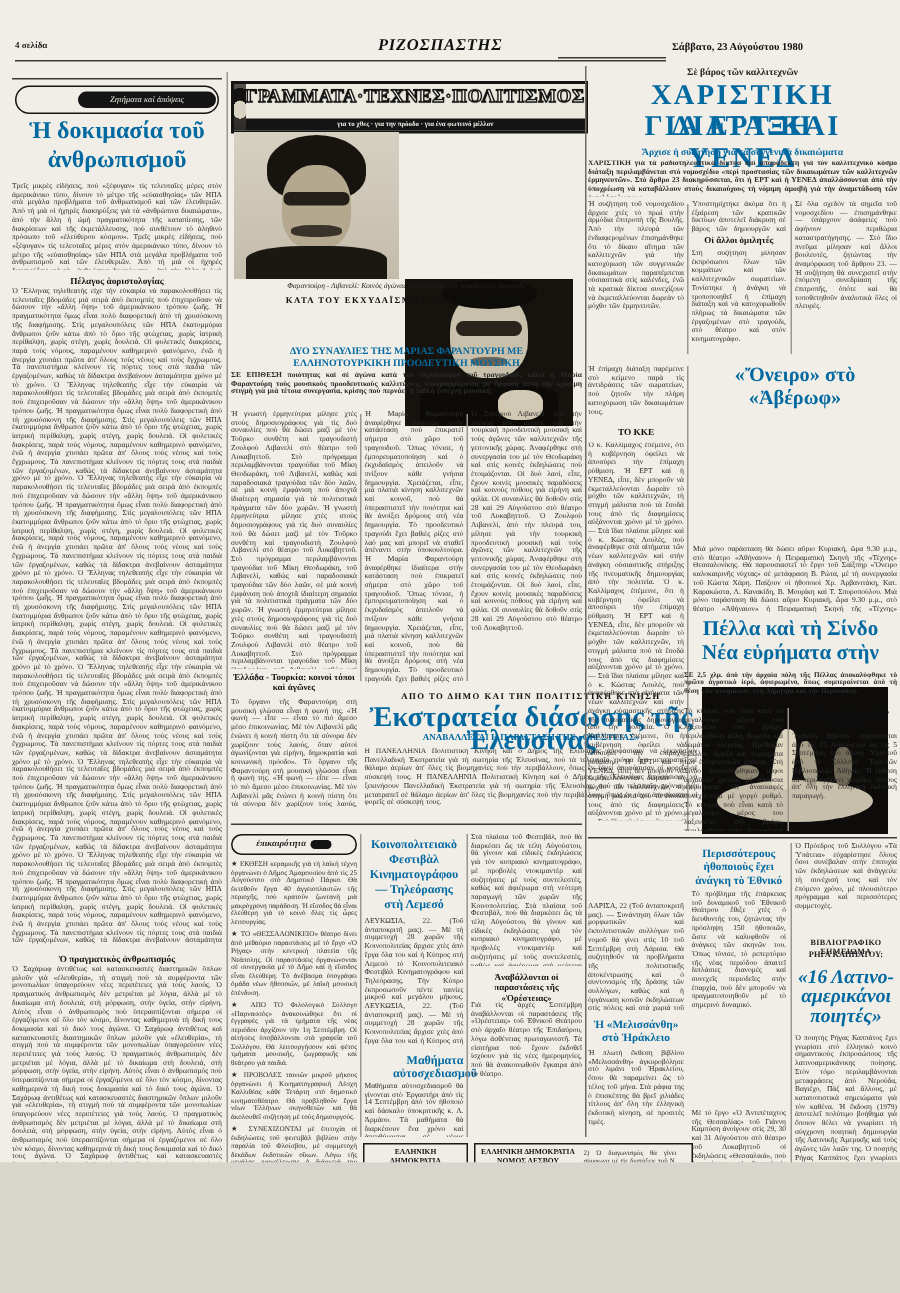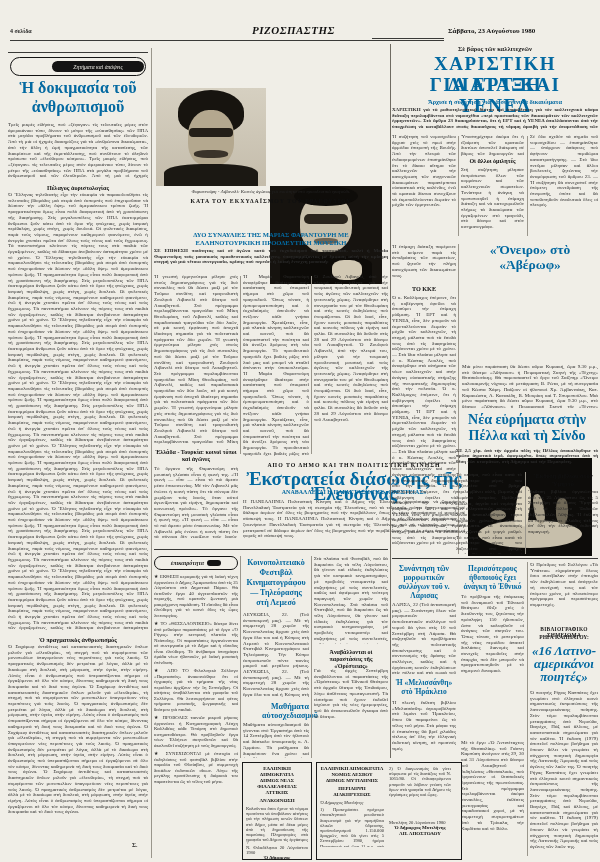--- a/index.html
+++ b/index.html
@@ -1,16 +1,16 @@
 <!DOCTYPE html>
 <html><head>
 <meta charset="utf-8">
 <style>
   html,body{margin:0;padding:0;background:#d8d5cd;}
-  #page{position:relative;width:600px;height:862px;background:#f0eee7;overflow:hidden;
+  #page{position:relative;width:600px;height:775px;background:#f0eee7;overflow:hidden;
         font-family:"Liberation Serif",serif;color:#222;}
   .abs{position:absolute;}
   .clip{overflow:hidden;}
   .body{font-size:5px;line-height:5.7px;text-align:justify;color:#2b2b2b;
         font-family:"Liberation Serif",serif;word-spacing:.3px;}
   .bold{font-weight:bold;}
   .cen{text-align:center;}
   .xh{font-weight:bold;text-align:center;font-size:6.2px;line-height:7px;margin:3px 0;color:#101010;}
   .hl{font-family:"Liberation Serif",serif;font-weight:bold;color:#0369a1;text-align:center;}
   .kick{font-weight:bold;text-align:center;letter-spacing:1px;color:#101010;}
@@ -48,20 +48,30 @@
   <div class="abs hl" style="left:8px;top:78px;width:140px;font-size:16px;line-height:19px;">Ἡ δοκιμασία τοῦ ἀνθρωπισμοῦ</div>
   <div class="abs clip body" style="left:8px;top:122px;width:140px;height:58px;">Τρεῖς μικρὲς εἰδήσεις, ποὺ «ξέφυγαν» τὶς τελευταῖες μέρες στὸν ἀμερικάνικο τύπο, δίνουν τὸ μέτρο τῆς «εὐαισθησίας» τῶν ΗΠΑ στὰ μεγάλα προβλήματα τοῦ ἀνθρωπισμοῦ καὶ τῶν ἐλευθεριῶν. Ἀπὸ τὴ μιὰ οἱ ἠχηρὲς διακηρύξεις γιὰ τὰ «ἀνθρώπινα δικαιώματα», ἀπὸ τὴν ἄλλη ἡ ὠμὴ πραγματικότητα τῆς καταπίεσης, τῶν διακρίσεων καὶ τῆς ἐκμετάλλευσης, ποὺ συνθέτουν τὸ ἀληθινὸ πρόσωπο τοῦ «ἐλεύθερου κόσμου». Τρεῖς μικρὲς εἰδήσεις, ποὺ «ξέφυγαν» τὶς τελευταῖες μέρες στὸν ἀμερικάνικο τύπο, δίνουν τὸ μέτρο τῆς «εὐαισθησίας» τῶν ΗΠΑ στὰ μεγάλα προβλήματα τοῦ ἀνθρωπισμοῦ καὶ τῶν ἐλευθεριῶν. Ἀπὸ τὴ μιὰ οἱ ἠχηρὲς διακηρύξεις γιὰ τὰ «ἀνθρώπινα δικαιώματα», ἀπὸ τὴν ἄλλη ἡ ὠμὴ πραγματικότητα τῆς καταπίεσης, τῶν διακρίσεων καὶ τῆς ἐκμετάλλευσης, ποὺ συνθέτουν τὸ ἀληθινὸ πρόσωπο τοῦ «ἐλεύθερου κόσμου».</div>
   <div class="abs xh" style="left:8px;top:181px;width:140px;">Πέλαγος ἀοριστολογίας</div>
   <div class="abs clip body" style="left:8px;top:192px;width:140px;height:438px;">Ὁ Ἕλληνας τηλεθεατὴς εἶχε τὴν εὐκαιρία νὰ παρακολουθήσει τὶς τελευταῖες βδομάδες μιὰ σειρὰ ἀπὸ ἐκπομπὲς ποὺ ἐπιχειροῦσαν νὰ δώσουν τὴν «ἄλλη ὄψη» τοῦ ἀμερικάνικου τρόπου ζωῆς. Ἡ πραγματικότητα ὅμως εἶναι πολὺ διαφορετικὴ ἀπὸ τὴ χρυσόσκονη τῆς διαφήμισης. Στὶς μεγαλουπόλεις τῶν ΗΠΑ ἑκατομμύρια ἄνθρωποι ζοῦν κάτω ἀπὸ τὸ ὅριο τῆς φτώχειας, χωρὶς ἰατρικὴ περίθαλψη, χωρὶς στέγη, χωρὶς δουλειά. Οἱ φυλετικὲς διακρίσεις, παρὰ τοὺς νόμους, παραμένουν καθημερινὸ φαινόμενο, ἐνῶ ἡ ἀνεργία χτυπάει πρῶτα ἀπ' ὅλους τοὺς νέους καὶ τοὺς ἔγχρωμους. Τὰ πανεπιστήμια κλείνουν τὶς πόρτες τους στὰ παιδιὰ τῶν ἐργαζομένων, καθὼς τὰ δίδακτρα ἀνεβαίνουν ἀσταμάτητα χρόνο μὲ τὸ χρόνο. Ὁ Ἕλληνας τηλεθεατὴς εἶχε τὴν εὐκαιρία νὰ παρακολουθήσει τὶς τελευταῖες βδομάδες μιὰ σειρὰ ἀπὸ ἐκπομπὲς ποὺ ἐπιχειροῦσαν νὰ δώσουν τὴν «ἄλλη ὄψη» τοῦ ἀμερικάνικου τρόπου ζωῆς. Ἡ πραγματικότητα ὅμως εἶναι πολὺ διαφορετικὴ ἀπὸ τὴ χρυσόσκονη τῆς διαφήμισης. Στὶς μεγαλουπόλεις τῶν ΗΠΑ ἑκατομμύρια ἄνθρωποι ζοῦν κάτω ἀπὸ τὸ ὅριο τῆς φτώχειας, χωρὶς ἰατρικὴ περίθαλψη, χωρὶς στέγη, χωρὶς δουλειά. Οἱ φυλετικὲς διακρίσεις, παρὰ τοὺς νόμους, παραμένουν καθημερινὸ φαινόμενο, ἐνῶ ἡ ἀνεργία χτυπάει πρῶτα ἀπ' ὅλους τοὺς νέους καὶ τοὺς ἔγχρωμους. Τὰ πανεπιστήμια κλείνουν τὶς πόρτες τους στὰ παιδιὰ τῶν ἐργαζομένων, καθὼς τὰ δίδακτρα ἀνεβαίνουν ἀσταμάτητα χρόνο μὲ τὸ χρόνο. Ὁ Ἕλληνας τηλεθεατὴς εἶχε τὴν εὐκαιρία νὰ παρακολουθήσει τὶς τελευταῖες βδομάδες μιὰ σειρὰ ἀπὸ ἐκπομπὲς ποὺ ἐπιχειροῦσαν νὰ δώσουν τὴν «ἄλλη ὄψη» τοῦ ἀμερικάνικου τρόπου ζωῆς. Ἡ πραγματικότητα ὅμως εἶναι πολὺ διαφορετικὴ ἀπὸ τὴ χρυσόσκονη τῆς διαφήμισης. Στὶς μεγαλουπόλεις τῶν ΗΠΑ ἑκατομμύρια ἄνθρωποι ζοῦν κάτω ἀπὸ τὸ ὅριο τῆς φτώχειας, χωρὶς ἰατρικὴ περίθαλψη, χωρὶς στέγη, χωρὶς δουλειά. Οἱ φυλετικὲς διακρίσεις, παρὰ τοὺς νόμους, παραμένουν καθημερινὸ φαινόμενο, ἐνῶ ἡ ἀνεργία χτυπάει πρῶτα ἀπ' ὅλους τοὺς νέους καὶ τοὺς ἔγχρωμους. Τὰ πανεπιστήμια κλείνουν τὶς πόρτες τους στὰ παιδιὰ τῶν ἐργαζομένων, καθὼς τὰ δίδακτρα ἀνεβαίνουν ἀσταμάτητα χρόνο μὲ τὸ χρόνο. Ὁ Ἕλληνας τηλεθεατὴς εἶχε τὴν εὐκαιρία νὰ παρακολουθήσει τὶς τελευταῖες βδομάδες μιὰ σειρὰ ἀπὸ ἐκπομπὲς ποὺ ἐπιχειροῦσαν νὰ δώσουν τὴν «ἄλλη ὄψη» τοῦ ἀμερικάνικου τρόπου ζωῆς. Ἡ πραγματικότητα ὅμως εἶναι πολὺ διαφορετικὴ ἀπὸ τὴ χρυσόσκονη τῆς διαφήμισης. Στὶς μεγαλουπόλεις τῶν ΗΠΑ ἑκατομμύρια ἄνθρωποι ζοῦν κάτω ἀπὸ τὸ ὅριο τῆς φτώχειας, χωρὶς ἰατρικὴ περίθαλψη, χωρὶς στέγη, χωρὶς δουλειά. Οἱ φυλετικὲς διακρίσεις, παρὰ τοὺς νόμους, παραμένουν καθημερινὸ φαινόμενο, ἐνῶ ἡ ἀνεργία χτυπάει πρῶτα ἀπ' ὅλους τοὺς νέους καὶ τοὺς ἔγχρωμους. Τὰ πανεπιστήμια κλείνουν τὶς πόρτες τους στὰ παιδιὰ τῶν ἐργαζομένων, καθὼς τὰ δίδακτρα ἀνεβαίνουν ἀσταμάτητα χρόνο μὲ τὸ χρόνο. Ὁ Ἕλληνας τηλεθεατὴς εἶχε τὴν εὐκαιρία νὰ παρακολουθήσει τὶς τελευταῖες βδομάδες μιὰ σειρὰ ἀπὸ ἐκπομπὲς ποὺ ἐπιχειροῦσαν νὰ δώσουν τὴν «ἄλλη ὄψη» τοῦ ἀμερικάνικου τρόπου ζωῆς. Ἡ πραγματικότητα ὅμως εἶναι πολὺ διαφορετικὴ ἀπὸ τὴ χρυσόσκονη τῆς διαφήμισης. Στὶς μεγαλουπόλεις τῶν ΗΠΑ ἑκατομμύρια ἄνθρωποι ζοῦν κάτω ἀπὸ τὸ ὅριο τῆς φτώχειας, χωρὶς ἰατρικὴ περίθαλψη, χωρὶς στέγη, χωρὶς δουλειά. Οἱ φυλετικὲς διακρίσεις, παρὰ τοὺς νόμους, παραμένουν καθημερινὸ φαινόμενο, ἐνῶ ἡ ἀνεργία χτυπάει πρῶτα ἀπ' ὅλους τοὺς νέους καὶ τοὺς ἔγχρωμους. Τὰ πανεπιστήμια κλείνουν τὶς πόρτες τους στὰ παιδιὰ τῶν ἐργαζομένων, καθὼς τὰ δίδακτρα ἀνεβαίνουν ἀσταμάτητα χρόνο μὲ τὸ χρόνο. Ὁ Ἕλληνας τηλεθεατὴς εἶχε τὴν εὐκαιρία νὰ παρακολουθήσει τὶς τελευταῖες βδομάδες μιὰ σειρὰ ἀπὸ ἐκπομπὲς ποὺ ἐπιχειροῦσαν νὰ δώσουν τὴν «ἄλλη ὄψη» τοῦ ἀμερικάνικου τρόπου ζωῆς. Ἡ πραγματικότητα ὅμως εἶναι πολὺ διαφορετικὴ ἀπὸ τὴ χρυσόσκονη τῆς διαφήμισης. Στὶς μεγαλουπόλεις τῶν ΗΠΑ ἑκατομμύρια ἄνθρωποι ζοῦν κάτω ἀπὸ τὸ ὅριο τῆς φτώχειας, χωρὶς ἰατρικὴ περίθαλψη, χωρὶς στέγη, χωρὶς δουλειά. Οἱ φυλετικὲς διακρίσεις, παρὰ τοὺς νόμους, παραμένουν καθημερινὸ φαινόμενο, ἐνῶ ἡ ἀνεργία χτυπάει πρῶτα ἀπ' ὅλους τοὺς νέους καὶ τοὺς ἔγχρωμους. Τὰ πανεπιστήμια κλείνουν τὶς πόρτες τους στὰ παιδιὰ τῶν ἐργαζομένων, καθὼς τὰ δίδακτρα ἀνεβαίνουν ἀσταμάτητα χρόνο μὲ τὸ χρόνο. Ὁ Ἕλληνας τηλεθεατὴς εἶχε τὴν εὐκαιρία νὰ παρακολουθήσει τὶς τελευταῖες βδομάδες μιὰ σειρὰ ἀπὸ ἐκπομπὲς ποὺ ἐπιχειροῦσαν νὰ δώσουν τὴν «ἄλλη ὄψη» τοῦ ἀμερικάνικου τρόπου ζωῆς. Ἡ πραγματικότητα ὅμως εἶναι πολὺ διαφορετικὴ ἀπὸ τὴ χρυσόσκονη τῆς διαφήμισης. Στὶς μεγαλουπόλεις τῶν ΗΠΑ ἑκατομμύρια ἄνθρωποι ζοῦν κάτω ἀπὸ τὸ ὅριο τῆς φτώχειας, χωρὶς ἰατρικὴ περίθαλψη, χωρὶς στέγη, χωρὶς δουλειά. Οἱ φυλετικὲς διακρίσεις, παρὰ τοὺς νόμους, παραμένουν καθημερινὸ φαινόμενο, ἐνῶ ἡ ἀνεργία χτυπάει πρῶτα ἀπ' ὅλους τοὺς νέους καὶ τοὺς ἔγχρωμους. Τὰ πανεπιστήμια κλείνουν τὶς πόρτες τους στὰ παιδιὰ τῶν ἐργαζομένων, καθὼς τὰ δίδακτρα ἀνεβαίνουν ἀσταμάτητα χρόνο μὲ τὸ χρόνο. Ὁ Ἕλληνας τηλεθεατὴς εἶχε τὴν εὐκαιρία νὰ παρακολουθήσει τὶς τελευταῖες βδομάδες μιὰ σειρὰ ἀπὸ ἐκπομπὲς ποὺ ἐπιχειροῦσαν νὰ δώσουν τὴν «ἄλλη ὄψη» τοῦ ἀμερικάνικου τρόπου ζωῆς. Ἡ πραγματικότητα ὅμως εἶναι πολὺ διαφορετικὴ ἀπὸ τὴ χρυσόσκονη τῆς διαφήμισης. Στὶς μεγαλουπόλεις τῶν ΗΠΑ ἑκατομμύρια ἄνθρωποι ζοῦν κάτω ἀπὸ τὸ ὅριο τῆς φτώχειας, χωρὶς ἰατρικὴ περίθαλψη, χωρὶς στέγη, χωρὶς δουλειά. Οἱ φυλετικὲς διακρίσεις, παρὰ τοὺς νόμους, παραμένουν καθημερινὸ φαινόμενο, ἐνῶ ἡ ἀνεργία χτυπάει πρῶτα ἀπ' ὅλους τοὺς νέους καὶ τοὺς ἔγχρωμους. Τὰ πανεπιστήμια κλείνουν τὶς πόρτες τους στὰ παιδιὰ τῶν ἐργαζομένων, καθὼς τὰ δίδακτρα ἀνεβαίνουν ἀσταμάτητα χρόνο μὲ τὸ χρόνο. Ὁ Ἕλληνας τηλεθεατὴς εἶχε τὴν εὐκαιρία νὰ παρακολουθήσει τὶς τελευταῖες βδομάδες μιὰ σειρὰ ἀπὸ ἐκπομπὲς ποὺ ἐπιχειροῦσαν νὰ δώσουν τὴν «ἄλλη ὄψη» τοῦ ἀμερικάνικου τρόπου ζωῆς. Ἡ πραγματικότητα ὅμως εἶναι πολὺ διαφορετικὴ ἀπὸ τὴ χρυσόσκονη τῆς διαφήμισης. Στὶς μεγαλουπόλεις τῶν ΗΠΑ ἑκατομμύρια ἄνθρωποι ζοῦν κάτω ἀπὸ τὸ ὅριο τῆς φτώχειας, χωρὶς ἰατρικὴ περίθαλψη, χωρὶς στέγη, χωρὶς δουλειά. Οἱ φυλετικὲς διακρίσεις, παρὰ τοὺς νόμους, παραμένουν καθημερινὸ φαινόμενο, ἐνῶ ἡ ἀνεργία χτυπάει πρῶτα ἀπ' ὅλους τοὺς νέους καὶ τοὺς ἔγχρωμους. Τὰ πανεπιστήμια κλείνουν τὶς πόρτες τους στὰ παιδιὰ τῶν ἐργαζομένων, καθὼς τὰ δίδακτρα ἀνεβαίνουν ἀσταμάτητα χρόνο μὲ τὸ χρόνο.</div>
   <div class="abs xh" style="left:8px;top:633px;width:140px;">Ὁ πραγματικὸς ἀνθρωπισμός</div>
   <div class="abs clip body" style="left:8px;top:644px;width:140px;height:196px;">Ὁ Σαχάρωφ ἀντιθέτως καὶ κατασκευαστὲς διαστημικῶν ὅπλων μιλοῦν γιὰ «ἐλευθερία», τὴ στιγμὴ ποὺ τὰ συμφέροντα τῶν μονοπωλίων ὑπαγορεύουν νέες περιπέτειες γιὰ τοὺς λαούς. Ὁ πραγματικὸς ἀνθρωπισμὸς δὲν μετριέται μὲ λόγια, ἀλλὰ μὲ τὸ δικαίωμα στὴ δουλειά, στὴ μόρφωση, στὴν ὑγεία, στὴν εἰρήνη. Αὐτὸς εἶναι ὁ ἀνθρωπισμὸς ποὺ ὑπερασπίζονται σήμερα οἱ ἐργαζόμενοι σὲ ὅλο τὸν κόσμο, δίνοντας καθημερινὰ τὴ δική τους δοκιμασία καὶ τὸ δικό τους ἀγώνα. Ὁ Σαχάρωφ ἀντιθέτως καὶ κατασκευαστὲς διαστημικῶν ὅπλων μιλοῦν γιὰ «ἐλευθερία», τὴ στιγμὴ ποὺ τὰ συμφέροντα τῶν μονοπωλίων ὑπαγορεύουν νέες περιπέτειες γιὰ τοὺς λαούς. Ὁ πραγματικὸς ἀνθρωπισμὸς δὲν μετριέται μὲ λόγια, ἀλλὰ μὲ τὸ δικαίωμα στὴ δουλειά, στὴ μόρφωση, στὴν ὑγεία, στὴν εἰρήνη. Αὐτὸς εἶναι ὁ ἀνθρωπισμὸς ποὺ ὑπερασπίζονται σήμερα οἱ ἐργαζόμενοι σὲ ὅλο τὸν κόσμο, δίνοντας καθημερινὰ τὴ δική τους δοκιμασία καὶ τὸ δικό τους ἀγώνα. Ὁ Σαχάρωφ ἀντιθέτως καὶ κατασκευαστὲς διαστημικῶν ὅπλων μιλοῦν γιὰ «ἐλευθερία», τὴ στιγμὴ ποὺ τὰ συμφέροντα τῶν μονοπωλίων ὑπαγορεύουν νέες περιπέτειες γιὰ τοὺς λαούς. Ὁ πραγματικὸς ἀνθρωπισμὸς δὲν μετριέται μὲ λόγια, ἀλλὰ μὲ τὸ δικαίωμα στὴ δουλειά, στὴ μόρφωση, στὴν ὑγεία, στὴν εἰρήνη. Αὐτὸς εἶναι ὁ ἀνθρωπισμὸς ποὺ ὑπερασπίζονται σήμερα οἱ ἐργαζόμενοι σὲ ὅλο τὸν κόσμο, δίνοντας καθημερινὰ τὴ δική τους δοκιμασία καὶ τὸ δικό τους ἀγώνα. Ὁ Σαχάρωφ ἀντιθέτως καὶ κατασκευαστὲς διαστημικῶν ὅπλων μιλοῦν γιὰ «ἐλευθερία», τὴ στιγμὴ ποὺ τὰ συμφέροντα τῶν μονοπωλίων ὑπαγορεύουν νέες περιπέτειες γιὰ τοὺς λαούς. Ὁ πραγματικὸς ἀνθρωπισμὸς δὲν μετριέται μὲ λόγια, ἀλλὰ μὲ τὸ δικαίωμα στὴ δουλειά, στὴ μόρφωση, στὴν ὑγεία, στὴν εἰρήνη. Αὐτὸς εἶναι ὁ ἀνθρωπισμὸς ποὺ ὑπερασπίζονται σήμερα οἱ ἐργαζόμενοι σὲ ὅλο τὸν κόσμο, δίνοντας καθημερινὰ τὴ δική τους δοκιμασία καὶ τὸ δικό τους ἀγώνα.</div>
   <div class="abs bold" style="left:132px;top:842px;font-size:6px;">Σ.</div>
 
   <div class="vr" style="left:151px;top:48px;height:810px;"></div>
 
+  <div class="abs" style="left:154px;top:54px;width:234px;height:31px;border:2px solid #141414;background:#eceade;display:flex;">
+    <div style="width:26px;height:100%;background:
+      radial-gradient(ellipse 8px 10px at 50% 55%, #d8d2c2 0 60%, transparent 61%),
+      radial-gradient(ellipse 11px 9px at 50% 28%, #141210 0 65%, transparent 66%),
+      linear-gradient(#55504a,#2c2a26);"></div>
+    <div style="flex:1;display:flex;flex-direction:column;justify-content:space-between;">
+      <div class="outline-title cen" style="font-size:12.5px;line-height:17px;letter-spacing:.5px;font-family:'Liberation Serif',serif;">ΓΡΑΜΜΑΤΑ·ΤΕΧΝΕΣ·ΠΟΛΙΤΙΣΜΟΣ</div>
+      <div style="background:#141414;color:#f2f0e9;font-size:4.6px;line-height:8px;text-align:center;font-weight:bold;">για το χθες · για την πρόοδο · για ένα φωτεινό μέλλον</div>
+    </div>
+  </div>
 
   <div class="abs photo" style="left:156px;top:88px;width:110px;height:98px;">
     <div class="abs" style="left:0;top:0;width:110px;height:98px;background:linear-gradient(#d6d0c1,#c4bcab);"></div>
     <div class="abs" style="left:22px;top:2px;width:66px;height:44px;background:#17140f;border-radius:50% 50% 40% 40%;"></div>
     <div class="abs" style="left:32px;top:22px;width:46px;height:56px;background:#b4a globe08f;background:#b4a88f;border-radius:45% 45% 40% 40%;"></div>
     <div class="abs" style="left:33px;top:40px;width:44px;height:9px;background:#241f18;border-radius:4px;"></div>
     <div class="abs" style="left:38px;top:62px;width:34px;height:8px;background:#3a332a;border-radius:40%;"></div>
     <div class="abs" style="left:8px;top:76px;width:94px;height:22px;background:#1b1813;border-radius:40% 40% 0 0;"></div>
   </div>
   <div class="abs photo" style="left:270px;top:88px;width:112px;height:98px;background:#16130f;">
@@ -174,34 +184,33 @@
   <div class="abs photo" style="left:468px;top:262px;width:124px;height:98px;background:#0d0c0a;">
     <div class="abs" style="left:10px;top:62px;width:104px;height:28px;background:#c7bfab;border-radius:50%;"></div>
     <div class="abs" style="left:48px;top:28px;width:14px;height:40px;background:#ddd5c0;border-radius:40% 40% 20% 20%;transform:rotate(8deg);"></div>
     <div class="abs" style="left:66px;top:36px;width:10px;height:30px;background:#a89f8a;border-radius:40%;transform:rotate(-10deg);"></div>
     <div class="abs" style="left:22px;top:52px;width:16px;height:10px;background:#8d8572;border-radius:50%;"></div>
     <div class="abs" style="left:88px;top:40px;width:12px;height:26px;background:#6f структ6857;background:#6f6857;border-radius:40%;"></div>
   </div>
   <div class="abs clip body" style="left:462px;top:364px;width:136px;height:44px;">Μιὰ μόνο παράσταση θὰ δώσει αὔριο Κυριακή, ὥρα 9.30 μ.μ., στὸ θέατρο «Ἀθήναιον» ἡ Πειραματικὴ Σκηνὴ τῆς «Τέχνης» Θεσσαλονίκης. Θὰ παρουσιαστεῖ τὸ ἔργο τοῦ Σαίξπηρ «Ὄνειρο καλοκαιρινῆς νύχτας» σὲ μετάφραση Β. Ρώτα, μὲ τὴ συνεργασία τοῦ Κώστα Χάρη. Παίζουν οἱ ἠθοποιοὶ Χρ. Ἀρβανιτάκη, Κατ. Καρακώστα, Λ. Κανακίδη, Β. Μουρίκη καὶ Τ. Σπυροπούλου. Μιὰ μόνο παράσταση θὰ δώσει αὔριο Κυριακή, ὥρα 9.30 μ.μ., στὸ θέατρο «Ἀθήναιον» ἡ Πειραματικὴ Σκηνὴ τῆς «Τέχνης» Θεσσαλονίκης. Θὰ παρουσιαστεῖ τὸ ἔργο τοῦ Σαίξπηρ «Ὄνειρο καλοκαιρινῆς νύχτας» σὲ μετάφραση Β. Ρώτα, μὲ τὴ συνεργασία τοῦ Κώστα Χάρη. Παίζουν οἱ ἠθοποιοὶ Χρ. Ἀρβανιτάκη, Κατ. Καρακώστα, Λ. Κανακίδη, Β. Μουρίκη καὶ Τ. Σπυροπούλου.</div>
 
   <div class="abs hl" style="left:456px;top:412px;width:142px;font-size:14px;line-height:16px;">
+    <div>Πέλλα καὶ τὴ Σίνδο</div>
     <div>Νέα εὑρήματα στὴν</div>
-    <div>Πέλλα καὶ τὴ Σίνδο</div>
   </div>
   <div class="abs clip body bold" style="left:456px;top:448px;width:142px;height:20px;font-size:4.8px;line-height:5.4px;">ΣΕ 2,5 χλμ. ἀπὸ τὴν ἀρχαία πόλη τῆς Πέλλας ἀποκαλύφθηκε τὸ πρῶτο ἀγροτικὸ ἱερό, ἀφιερωμένο, ὅπως συμπεραίνεται ἀπὸ τὴ θέση τῶν κτισμάτων, στὴ Δήμητρα καὶ τὴν Περσεφόνη.</div>
   <div class="abs clip body" style="left:456px;top:472px;width:66px;height:82px;">Τὸ κτίσμα, ποὺ εἶναι κατὰ τὸ μεγαλύτερο μέρος του λαξευμένο στὸ βράχο, περιλαμβάνει αὐλή, βωμοὺς καὶ δωμάτια λατρείας. Βρέθηκαν εἰδώλια, ἀγγεῖα καὶ νομίσματα τῶν ἑλληνιστικῶν χρόνων. Στὴ Σίνδο ἀποκαλύφθηκαν τάφοι ἀρχαϊκῶν χρόνων μὲ πλούσια κτερίσματα. Οἱ ἀνασκαφὲς συνεχίζονται μὲ γοργὸ ρυθμό. Τὸ κτίσμα, ποὺ εἶναι κατὰ τὸ μεγαλύτερο μέρος του λαξευμένο στὸ βράχο, περιλαμβάνει αὐλή, βωμοὺς καὶ δωμάτια λατρείας. Βρέθηκαν εἰδώλια, ἀγγεῖα καὶ νομίσματα τῶν ἑλληνιστικῶν χρόνων. Στὴ Σίνδο ἀποκαλύφθηκαν τάφοι ἀρχαϊκῶν χρόνων μὲ πλούσια κτερίσματα. Οἱ ἀνασκαφὲς συνεχίζονται μὲ γοργὸ ρυθμό.</div>
   <div class="abs" style="left:528px;top:472px;width:70px;">
     <div class="xh" style="font-size:6.4px;line-height:7.5px;margin:0 0 2px;">Ἔκθεση βιβλίου στὸν Ὑμηττό</div>
     <div class="clip body" style="height:60px;">Ἔκθεση βιβλίου ὀργανώνεται ἀπὸ τὶς 25 Αὐγούστου ὣς τὶς 5 Σεπτέμβρη στὸ ἄλσος Ὑμηττοῦ ἀπὸ τὸ Σύλλογο Ἐκδοτῶν Βιβλιοπωλῶν Ἀθήνας. Ἡ ἔκθεση θὰ περιλαμβάνει χιλιάδες τίτλους ἀπ' ὅλη τὴν ἑλληνικὴ ἐκδοτικὴ παραγωγή.</div>
   </div>
   <div class="vr" style="left:525px;top:472px;height:82px;"></div>
 
   <div class="hrule" style="left:392px;top:558px;width:206px;"></div>
 
-  <div class="abs hl" style="left:392px;top:564px;width:64px;font-size:7.5px;line-height:9px;">Συνάντηση τῶν μορφωτικῶν συλλόγων τοῦ ν. Λάρισας</div>
   <div class="abs clip body" style="left:392px;top:602px;width:64px;height:72px;">ΛΑΡΙΣΑ, 22 (Τοῦ ἀνταποκριτῆ μας). — Συνάντηση ὅλων τῶν μορφωτικῶν καὶ ἐκπολιτιστικῶν συλλόγων τοῦ νομοῦ θὰ γίνει στὶς 10 τοῦ Σεπτέμβρη στὴ Λάρισα. Θὰ συζητηθοῦν τὰ προβλήματα τῆς πολιτιστικῆς ἀποκέντρωσης καὶ ὁ συντονισμὸς τῆς δράσης τῶν συλλόγων, καθὼς καὶ ἡ ὀργάνωση κοινῶν ἐκδηλώσεων στὶς πόλεις καὶ στὰ χωριὰ τοῦ νομοῦ.</div>
   <div class="abs hl" style="left:392px;top:678px;width:64px;font-size:7.5px;line-height:9px;">Ἡ «Μελισσάνθη» στὸ Ἡράκλειο</div>
   <div class="abs clip body" style="left:392px;top:700px;width:64px;height:58px;">Ἡ πλωτὴ ἔκθεση βιβλίου «Μελισσάνθη» ἀγκυροβόλησε στὸ λιμάνι τοῦ Ἡρακλείου, ὅπου θὰ παραμείνει ὣς τὸ τέλος τοῦ μήνα. Στὰ ράφια της ὁ ἐπισκέπτης θὰ βρεῖ χιλιάδες τίτλους ἀπ' ὅλη τὴν ἑλληνικὴ ἐκδοτικὴ κίνηση, σὲ προσιτὲς τιμές.</div>
 
   <div class="abs hl" style="left:461px;top:564px;width:63px;font-size:7.5px;line-height:9px;">Περισσότερους ἠθοποιοὺς ἔχει ἀνάγκη τὸ Ἐθνικό</div>
   <div class="abs clip body" style="left:461px;top:594px;width:63px;height:112px;">Τὸ πρόβλημα τῆς ἐπάρκειας τοῦ δυναμικοῦ τοῦ Ἐθνικοῦ Θεάτρου ἔθιξε χτὲς ὁ διευθυντής του, ζητώντας τὴν πρόσληψη 150 ἠθοποιῶν, ὥστε νὰ καλυφθοῦν οἱ ἀνάγκες τῶν σκηνῶν του. Ὅπως τόνισε, τὸ ρεπερτόριο τῆς νέας περιόδου ἀπαιτεῖ διπλάσιες διανομὲς καὶ συνεχεῖς περιοδεῖες στὴν ἐπαρχία, ποὺ δὲν μποροῦν νὰ πραγματοποιηθοῦν μὲ τὸ σημερινὸ δυναμικό.</div>
   <div class="abs clip body" style="left:461px;top:740px;width:63px;height:116px;">Μὲ τὸ ἔργο «Ὁ Ἀντιπέταχτος τῆς Θεσσαλίας» τοῦ Γιάννη Καμπύση ἀνοίγουν στὶς 29, 30 καὶ 31 Αὐγούστου στὸ θέατρο τοῦ Λυκαβηττοῦ οἱ ἐκδηλώσεις «Θεσσαλικά», ποὺ ὀργανώνουν οἱ θεσσαλικὲς ὀργανώσεις τῆς πρωτεύουσας. Στὸ πρόγραμμα περιλαμβάνονται ἀκόμα συναυλίες, ἐκθέσεις φωτογραφίας καὶ παραδοσιακοὶ χοροί, μὲ τὴ συμμετοχὴ συγκροτημάτων ἀπὸ τὰ Τρίκαλα, τὴν Καρδίτσα καὶ τὸ Βόλο.</div>
 
   <div class="abs clip body" style="left:530px;top:562px;width:68px;height:60px;">Ὁ Πρόεδρος τοῦ Συλλόγου «Τὰ Ὑπάτεια» εὐχαρίστησε ὅλους ὅσοι συνέβαλαν στὴν ἐπιτυχία τῶν ἐκδηλώσεων καὶ ἀνάγγειλε τὴ συνέχισή τους καὶ τὸν ἑπόμενο χρόνο, μὲ πλουσιότερο πρόγραμμα καὶ περισσότερες συμμετοχές.</div>
   <div class="abs bold cen" style="left:530px;top:626px;width:68px;font-size:5.4px;letter-spacing:.3px;">ΒΙΒΛΙΟΓΡΑΦΙΚΟ ΣΗΜΕΙΩΜΑ</div>

